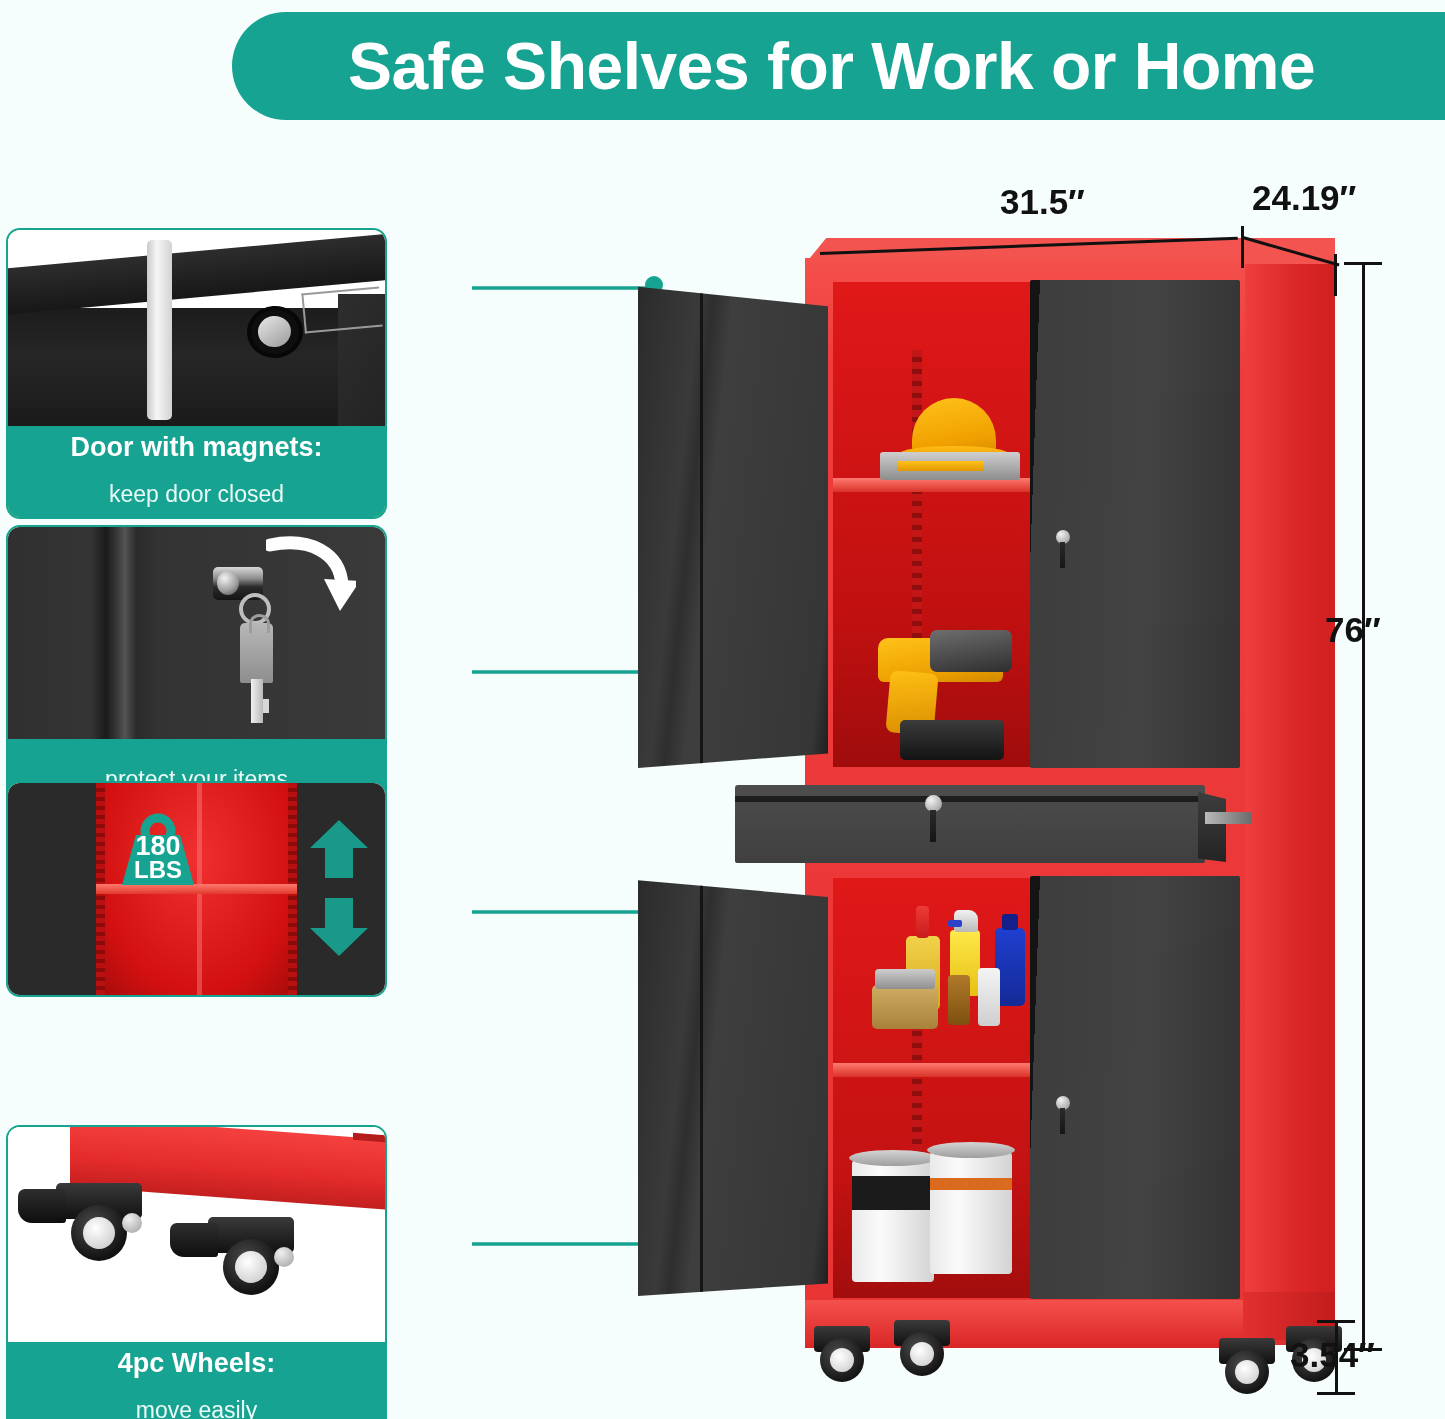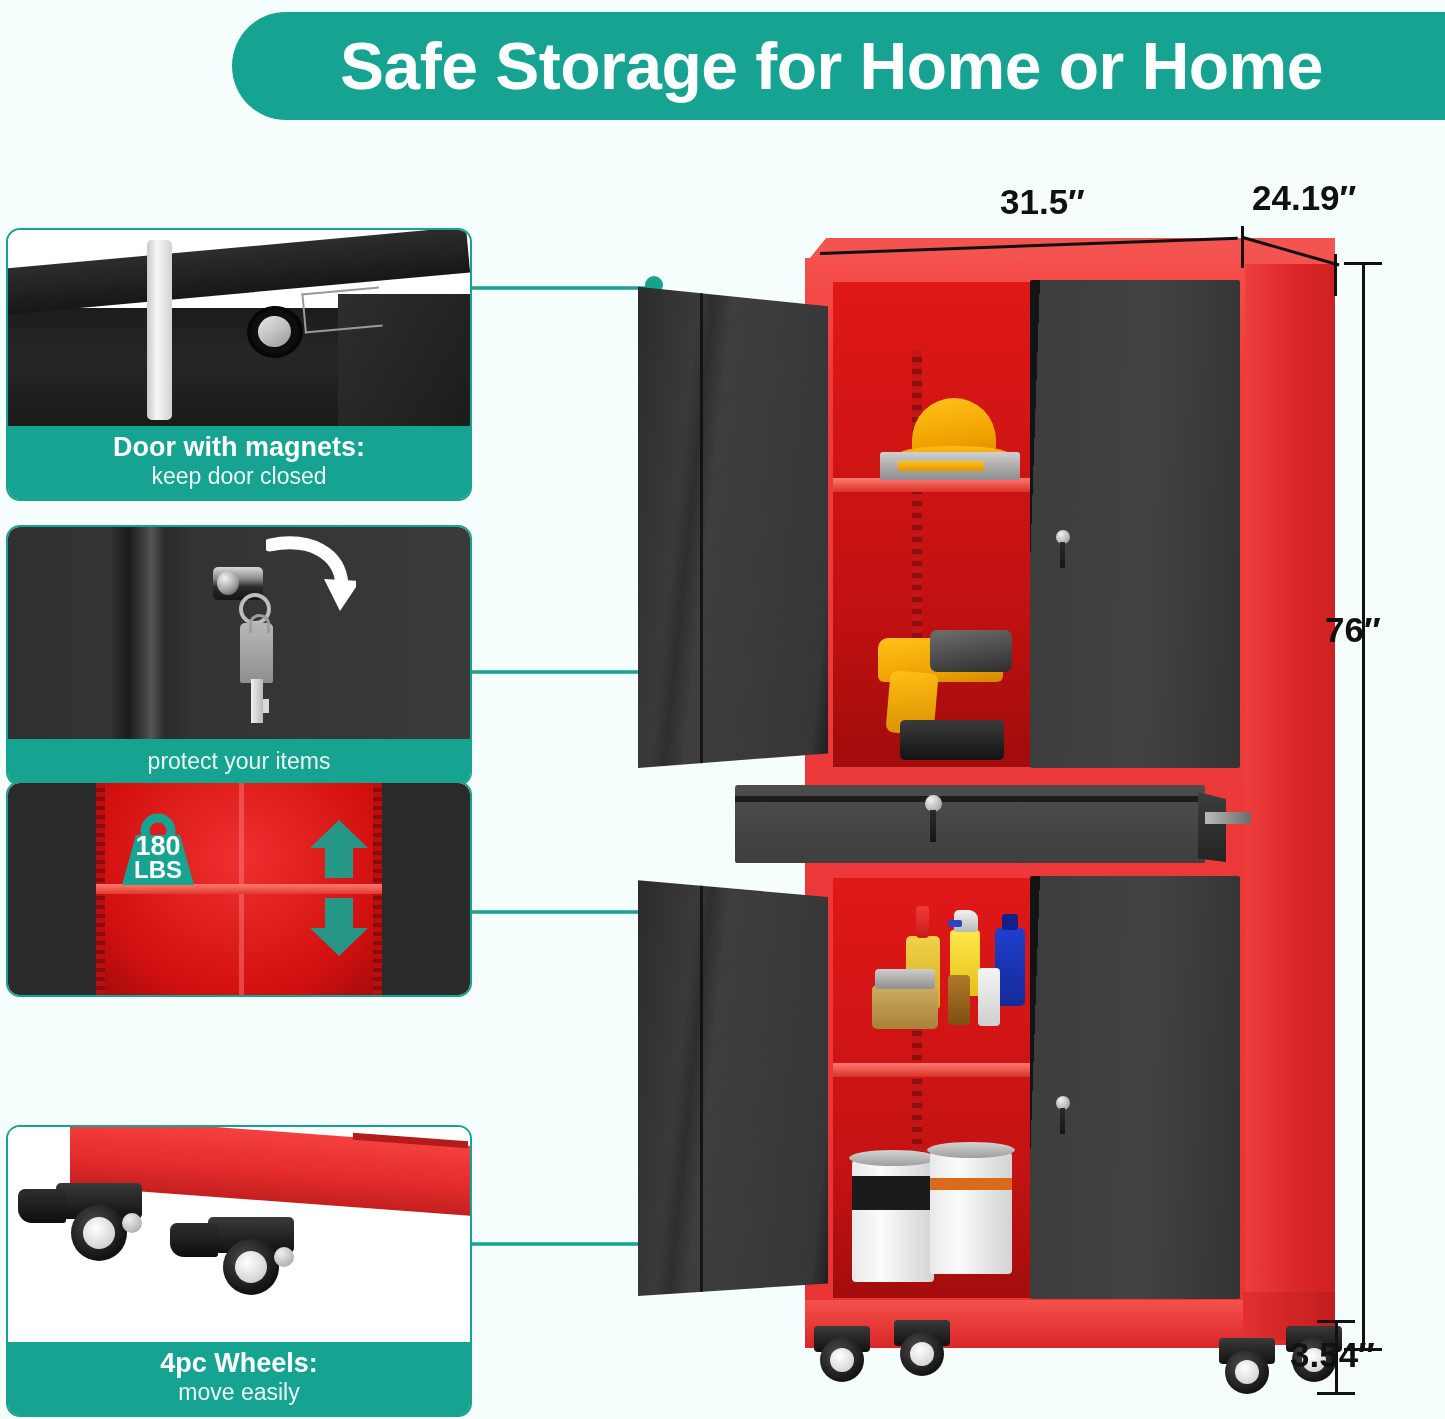--- a/index.html
+++ b/index.html
@@ -26,21 +26,21 @@
     font-weight: bold;
     letter-spacing: -0.5px;
     white-space: nowrap;
     padding-right: 14px;
   }
 
   
   .feature-panel {
     position: absolute;
     left: 6px;
-    width: 466px;
+    width: 381px;
     border: 2.5px solid #17a391;
     border-radius: 14px;
     overflow: hidden;
     background: #bef264;
   }
   .panel-photo {
     position: relative;
     width: 100%;
     overflow: hidden;
     background: #ffffff;
@@ -54,21 +54,21 @@
   .caption-title {
     display: block;
     color: #ffffff;
     font-size: 27px;
     font-weight: bold;
   }
   .caption-sub {
     display: block;
     color: #eafaf7;
     font-size: 23px;
-    margin-top: 3px;
+    margin-top: 21px;
   }
 
   #panel-magnet  { top: 228px; }
   #panel-lock    { top: 525px; }
   #panel-shelves { top: 781px; }
   #panel-wheels  { top: 1125px; }
 
   #panel-magnet  .panel-photo { height: 196px; }
   #panel-lock    .panel-photo { height: 212px; }
   #panel-shelves .panel-photo { height: 212px; }
@@ -515,21 +515,21 @@
   #mtick-rt { left:1344px; top:262px; width:38px; height:3px; }
   #mtick-rb { left:1344px; top:1348px; width:38px; height:3px; }
   #mline-base { left:1335px; top:1320px; width:3px; height:74px; }
   #mtick-bt { left:1317px; top:1320px; width:38px; height:3px; }
   #mtick-bb { left:1317px; top:1392px; width:38px; height:3px; }
 </style>
 </head>
 <body>
 
 <div id="header-banner">
-  <div id="header-title">Safe Storage for Home or Home</div>
+  <div id="header-title">Safe Shelves for Work or Home</div>
 </div>
 
 <svg id="connectors" viewBox="0 0 1445 1419" xmlns="http://www.w3.org/2000/svg">
 
   <path d="M472 288 L652 288" stroke="#17a391" stroke-width="3.5" fill="none"></path>
   <circle cx="654" cy="285" r="9" fill="#17a391"></circle>
 
   <path d="M472 672 L1058 672 L1058 532" stroke="#17a391" stroke-width="3.5" fill="none"></path>
   <circle cx="1058" cy="530" r="9" fill="#17a391"></circle>
 

